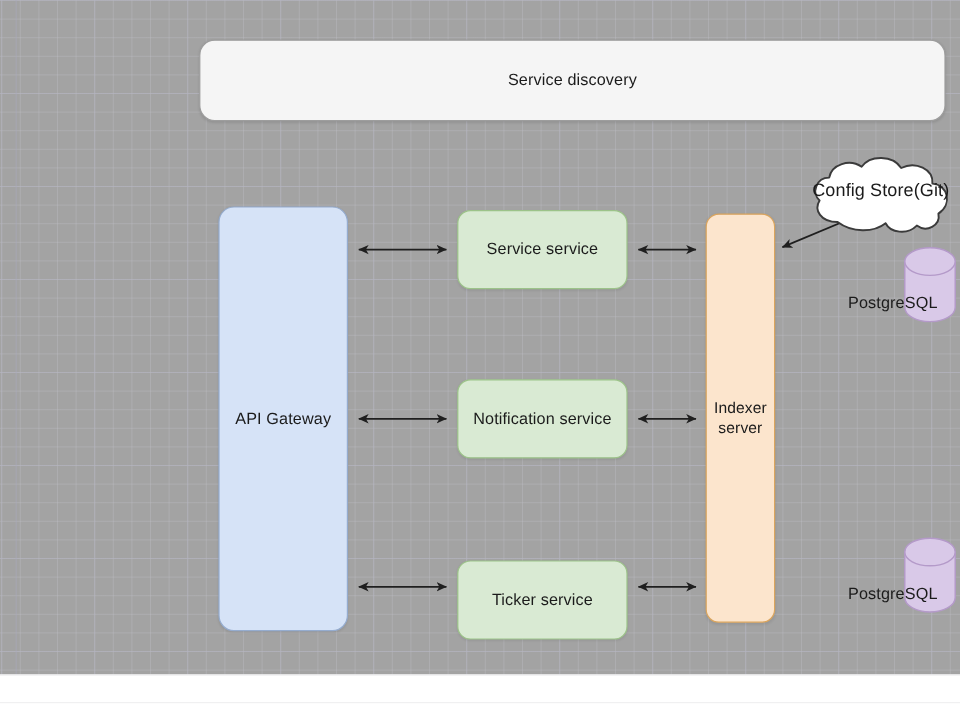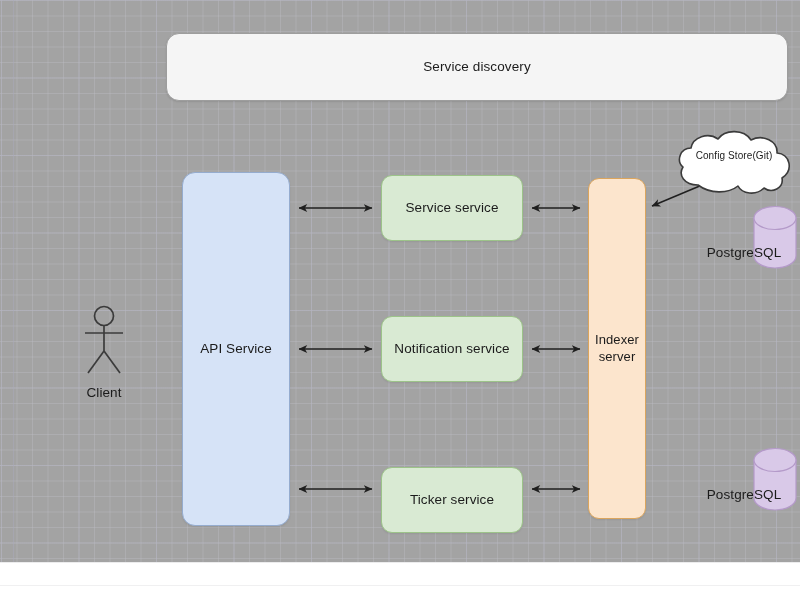--- a/index.html
+++ b/index.html
@@ -134,21 +134,21 @@
     width: 132px;
     height: 68px;
   }
   .cloud-wrap svg { display: block; }
   .cloud-label {
     position: absolute;
     left: 0;
     top: 22px;
     width: 132px;
     text-align: center;
-    font-size: 10px;
+    font-size: 15px;
     color: #1b1b1b;
     white-space: nowrap;
     letter-spacing: 0.1px;
   }
 
   
   .db {
     position: absolute;
     width: 44px;
     height: 64px;
@@ -244,21 +244,21 @@
     <g>
       <line x1="652" y1="206" x2="714" y2="180" stroke="#1f1f1f" stroke-width="1.5" marker-start="url(#ahr)" marker-end="url(#ah)"></line>
     </g>
   </svg>
 
   <div class="node node-discovery">
     <span>Service discovery</span>
   </div>
 
   <div class="node node-gateway">
-    <span>API Service</span>
+    <span>API Gateway</span>
   </div>
 
   <div class="node svc node-indexer">
     <span>Service service</span>
   </div>
 
   <div class="node svc node-ticker">
     <span>Ticker service</span>
   </div>
 
@@ -299,27 +299,17 @@
 
 
   <div class="db db-pg2">
     <svg width="44" height="64" viewBox="0 0 44 64">
       <path d="M1,13 L1,51 C1,58 11,63 22,63 C33,63 43,58 43,51 L43,13 Z" fill="#d9c9e8" stroke="#b49ac9" stroke-width="1.2"></path>
       <ellipse cx="22" cy="13" rx="21" ry="11.5" fill="#d9c9e8" stroke="#b49ac9" stroke-width="1.2"></ellipse>
     </svg>
     <div class="db-label">PostgreSQL</div>
   </div>
 
-  <div class="actor">
-    <svg width="52" height="70" viewBox="0 0 52 70">
-      <circle cx="26" cy="11" r="9.5" fill="none" stroke="#3b3b3b" stroke-width="1.7"></circle>
-      <line x1="26" y1="21" x2="26" y2="46" stroke="#3b3b3b" stroke-width="1.7"></line>
-      <line x1="7" y1="28" x2="45" y2="28" stroke="#3b3b3b" stroke-width="1.7"></line>
-      <line x1="26" y1="46" x2="10" y2="68" stroke="#3b3b3b" stroke-width="1.7"></line>
-      <line x1="26" y1="46" x2="42" y2="68" stroke="#3b3b3b" stroke-width="1.7"></line>
-    </svg>
-    <div class="actor-label">Client</div>
-  </div>
 
   <div class="canvas-bottom"></div>
   <div class="canvas-bottom2"></div>
 
 </div>
 
 </body></html>

